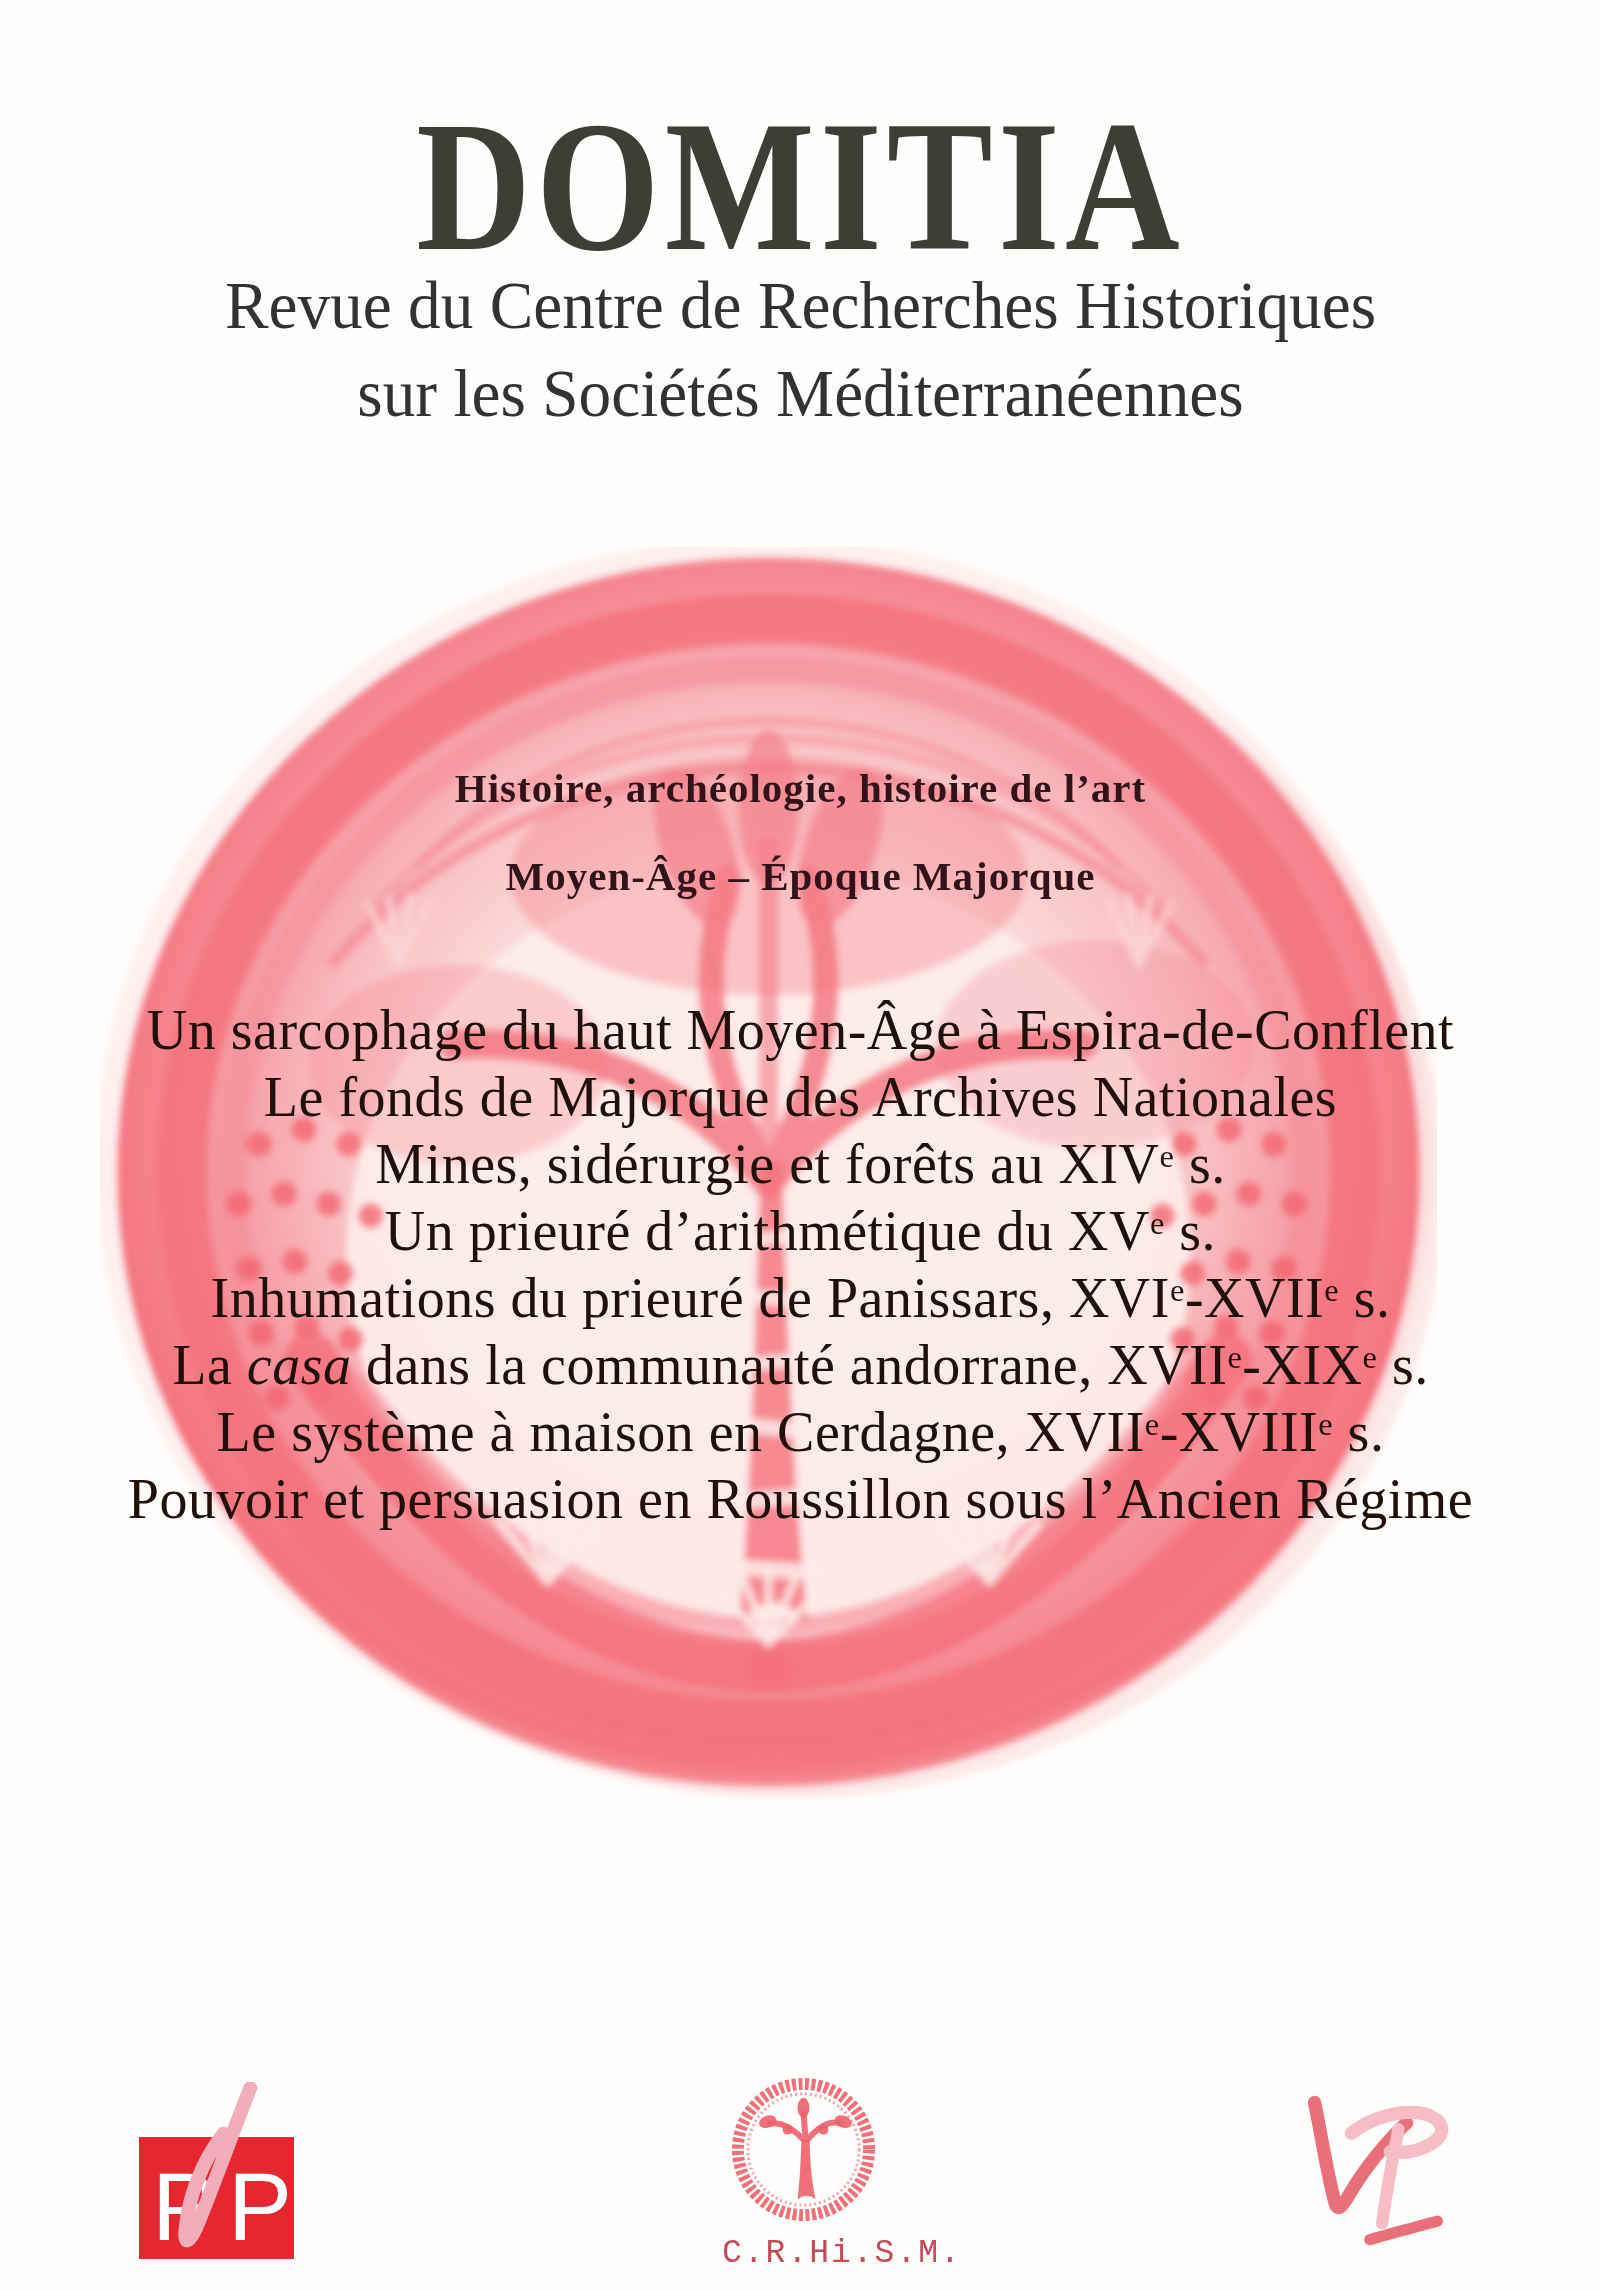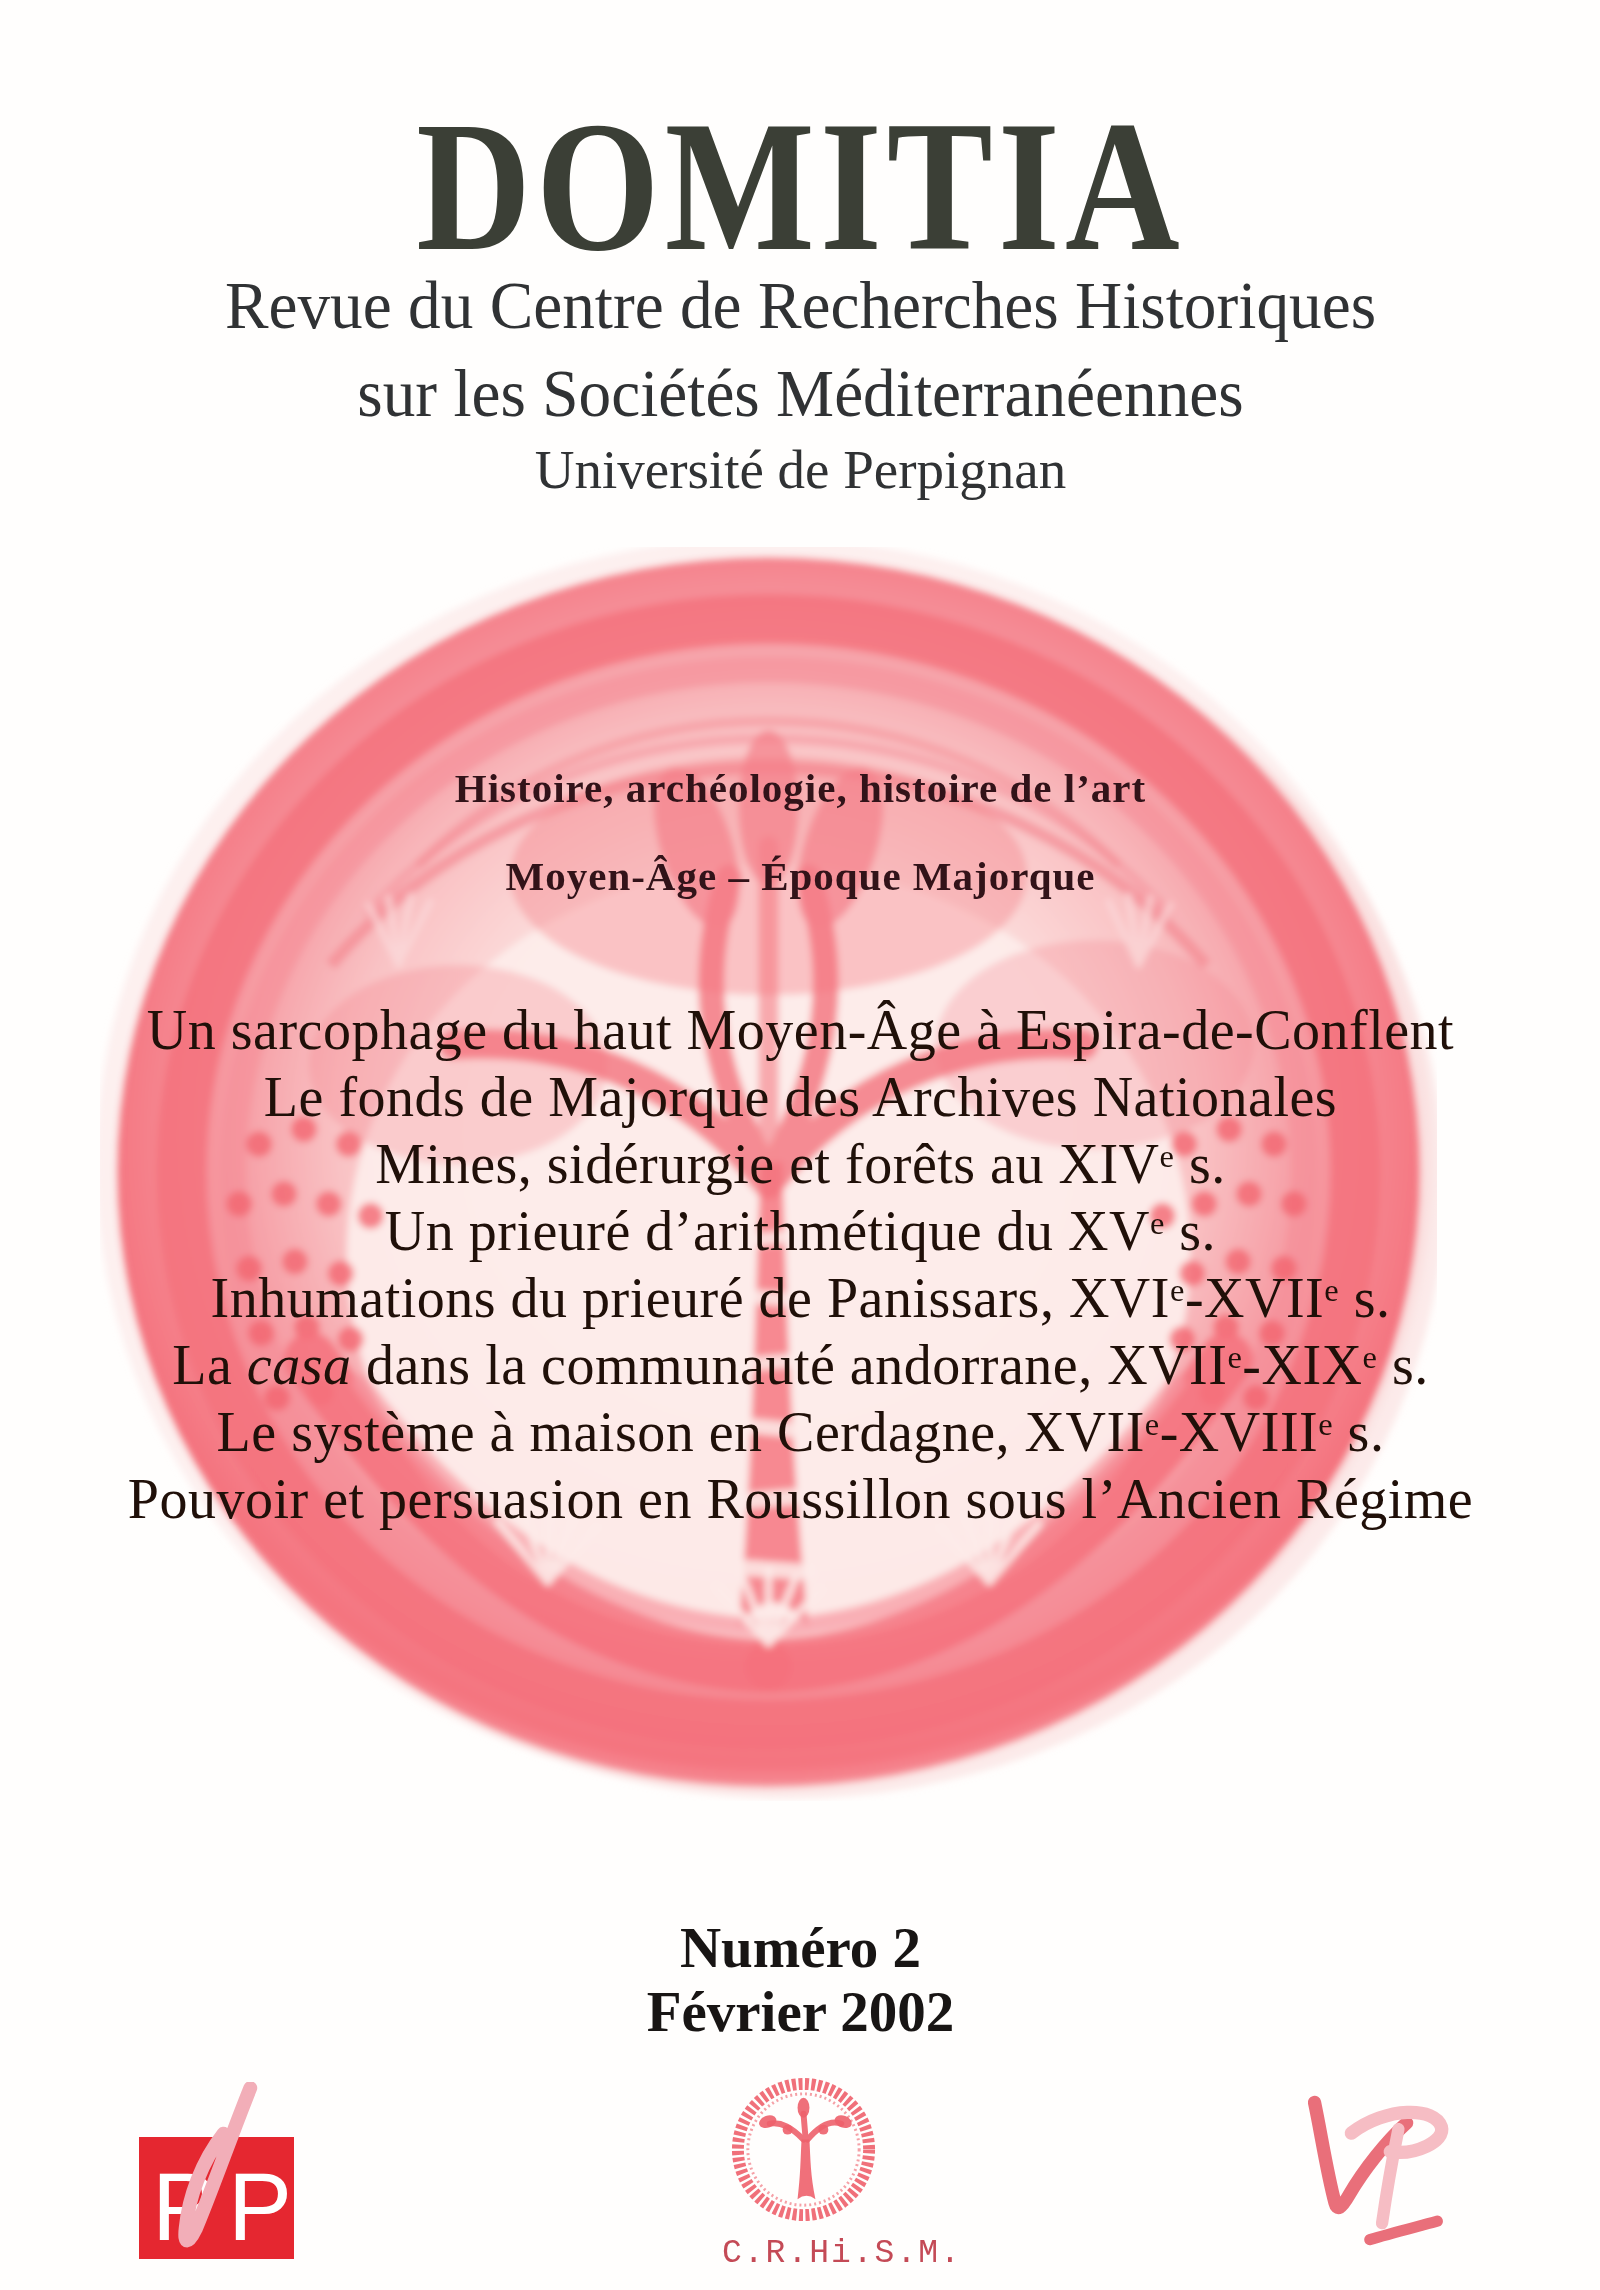--- a/index.html
+++ b/index.html
@@ -64,21 +64,20 @@
 </head>
 <body>
 
 <div class="cover">
 
   <h1 class="abs title">DOMITIA</h1>
   <div class="abs subtitle">
     <div>Revue du Centre de Recherches Historiques</div>
     <div>sur les Sociétés Méditerranéennes</div>
   </div>
-  <div class="abs institution">Université de Perpignan</div>
 
   <div class="plate">
     <svg viewBox="0 0 1344 1260" width="1337" height="1254">
       <defs>
         <radialGradient id="plateBase" cx="50%" cy="47%" r="55%">
           <stop offset="0%" stop-color="#fdeeeb"></stop>
           <stop offset="38%" stop-color="#fce3e1"></stop>
           <stop offset="60%" stop-color="#f9c2c4"></stop>
           <stop offset="80%" stop-color="#f58f98"></stop>
           <stop offset="93%" stop-color="#f4737e"></stop>
@@ -207,24 +206,20 @@
       <li><span>Un sarcophage du haut Moyen-Âge à Espira-de-Conflent</span></li>
       <li><span>Le fonds de Majorque des Archives Nationales</span></li>
       <li><span>Mines, sidérurgie et forêts au XIV</span><sup>e</sup><span> s.</span></li>
       <li><span>Un prieuré d’arithmétique du XV</span><sup>e</sup><span> s.</span></li>
       <li><span>Inhumations du prieuré de Panissars, XVI</span><sup>e</sup><span>-XVII</span><sup>e</sup><span> s.</span></li>
       <li><span>La </span><span class="it">casa</span><span> dans la communauté andorrane, XVII</span><sup>e</sup><span>-XIX</span><sup>e</sup><span> s.</span></li>
       <li><span>Le système à maison en Cerdagne, XVII</span><sup>e</sup><span>-XVIII</span><sup>e</sup><span> s.</span></li>
       <li><span>Pouvoir et persuasion en Roussillon sous l’Ancien Régime</span></li>
     </ul>
 
-  <div class="abs issue">
-    <div>Numéro 2</div>
-    <div>Février 2002</div>
-  </div>
 
   <div class="pup-logo">
     <div class="pup-square">
       <span class="pup-p left">P</span>
       <span class="pup-p right">P</span>
     </div>
     <svg class="pup-swoosh" viewBox="0 0 156 178">
       <path d="M 112,6 C 92,56 70,118 57,148 C 50,163 45,164 47,147 C 50,116 63,80 85,52" fill="none" stroke="#f2aeb8" stroke-width="14" stroke-linecap="round"></path>
     </svg>
   </div>

